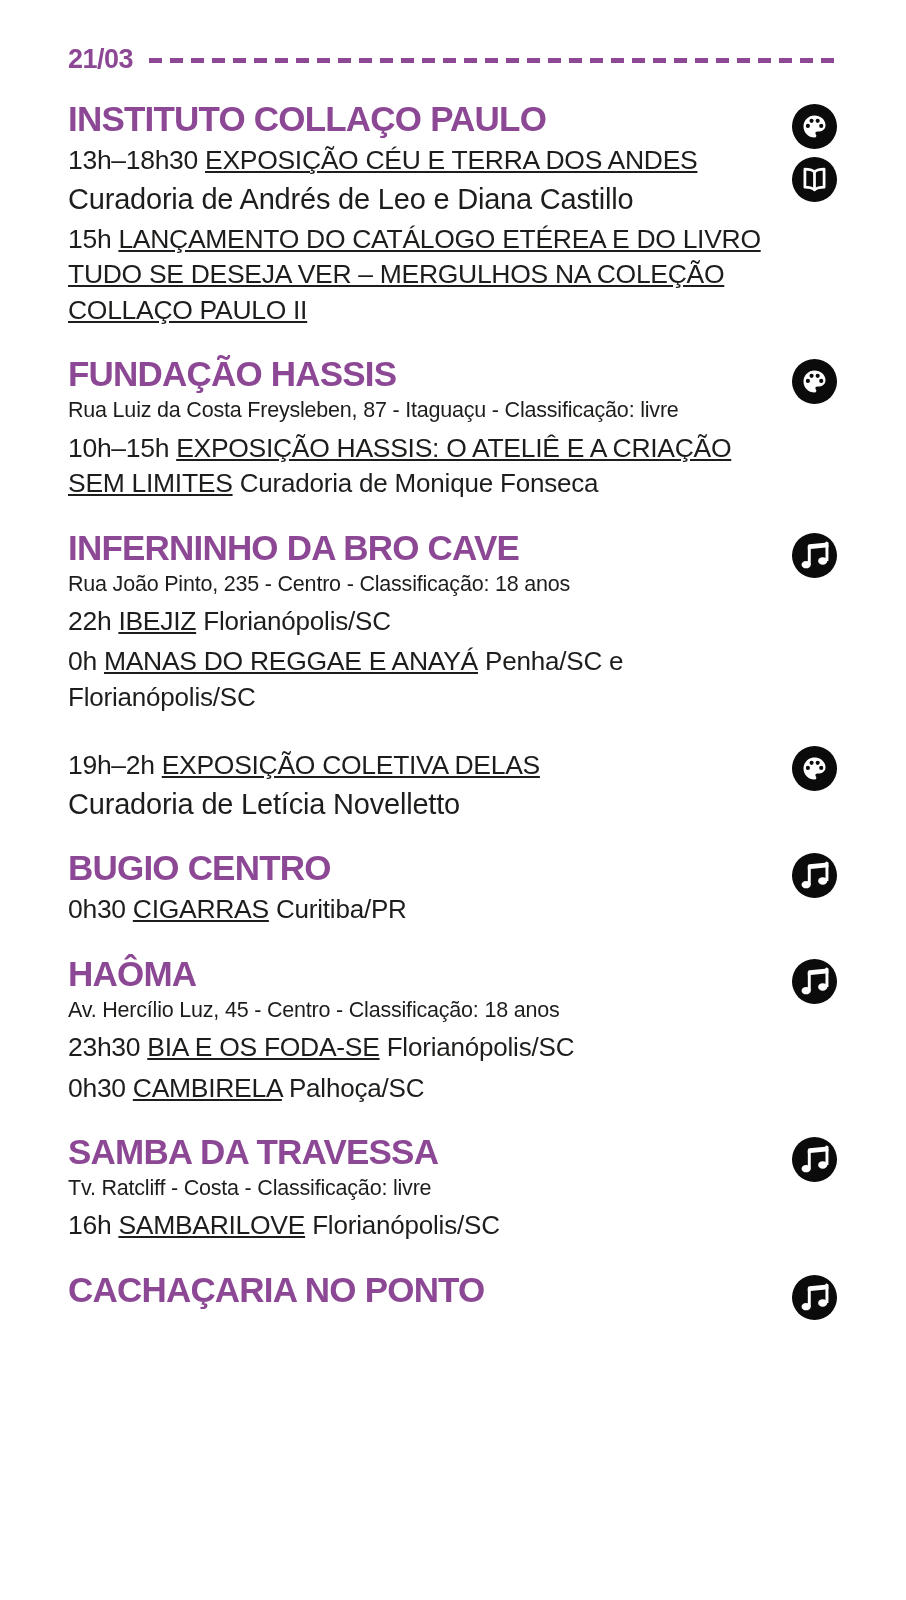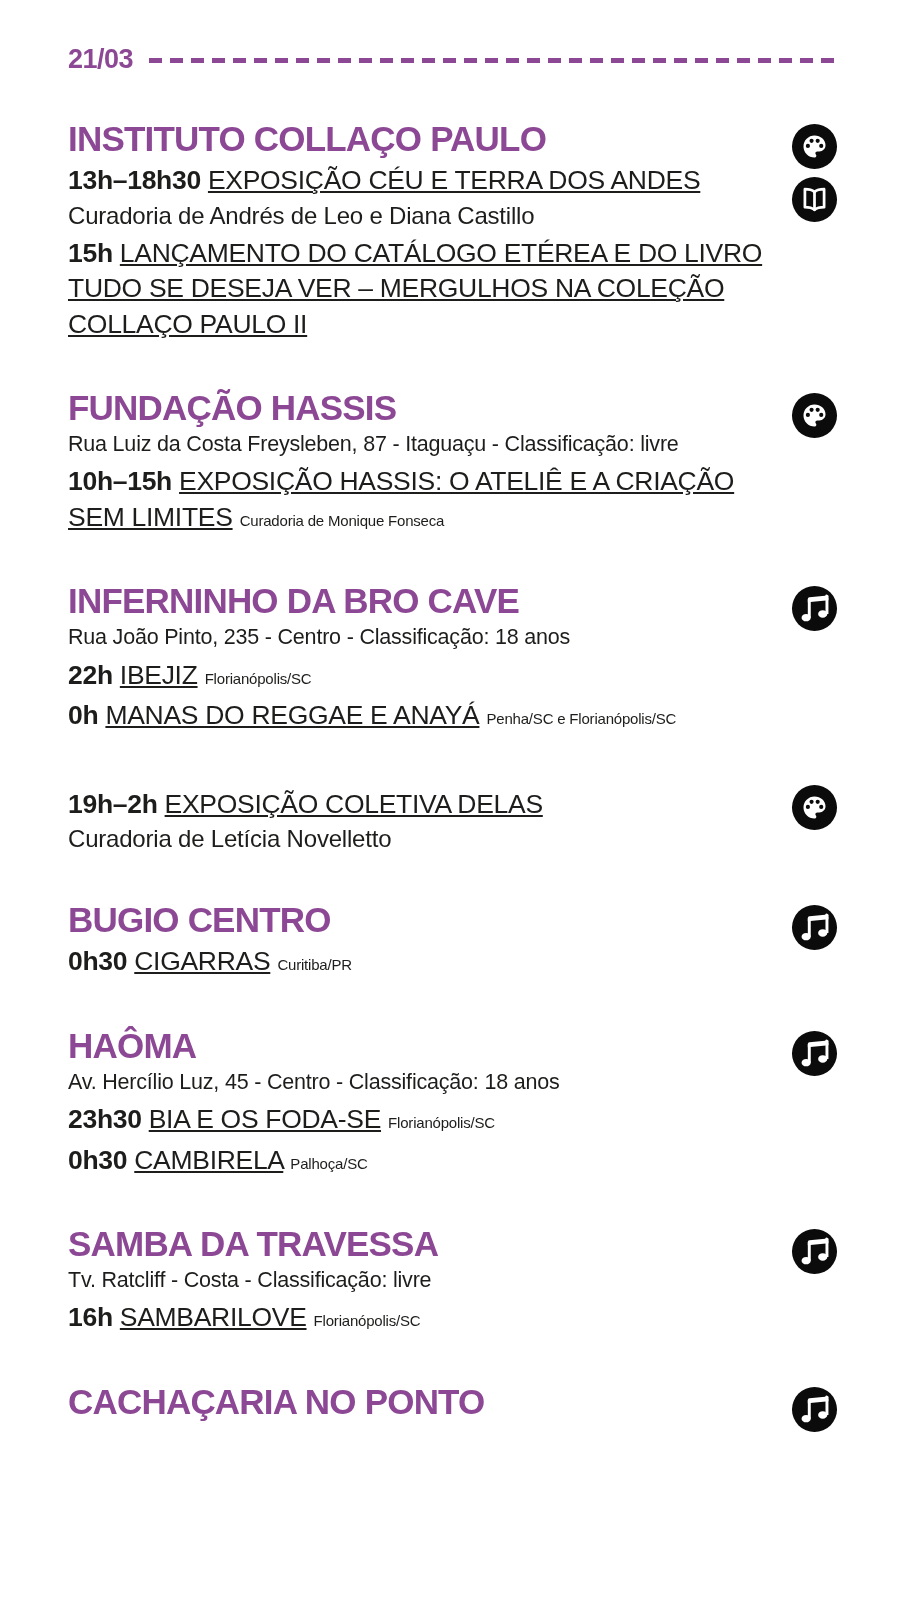--- a/index.html
+++ b/index.html
@@ -20,38 +20,38 @@
   .date{
     font-size:27px;font-weight:bold;color:var(--accent);
     letter-spacing:-0.5px;line-height:1;
   }
   .dash-line{
     flex:1;height:5px;margin-left:16px;margin-top:2px;
     background:repeating-linear-gradient(90deg,var(--accent) 0 13px,transparent 13px 21px);
   }
 
   
-  .venue{display:flex;margin-top:48px;}
+  .venue{display:flex;margin-top:28px;}
   .venue-main{flex:1;padding-right:26px;min-width:0;}
   .venue-name{
     margin:0 0 7px 0;font-size:35px;font-weight:bold;line-height:1;
     color:var(--accent);letter-spacing:-0.8px;
   }
   .venue-address{
     margin:0 0 7px 0;font-size:21.5px;line-height:1.18;letter-spacing:-0.2px;
   }
   .event{
     margin:5px 0 0 0;font-size:26.5px;line-height:1.34;letter-spacing:-0.3px;
     max-width:700px;
   }
-  .event-time{font-weight:bold;}
+  .event-time{font-weight:normal;}
   .event-title{font-weight:normal;text-decoration:underline;}
-  .event-detail{font-size:15px;letter-spacing:-0.2px;}
+  .event-detail{font-size:26px;letter-spacing:-0.2px;}
   .event-detail-line{
-    margin:2px 0 0 0;font-size:24px;line-height:1.25;letter-spacing:-0.2px;
+    margin:2px 0 0 0;font-size:29px;line-height:1.25;letter-spacing:-0.2px;
   }
 
   
   .venue-icons{
     width:47px;flex:0 0 47px;display:flex;flex-direction:column;
     align-items:center;gap:6px;padding-top:2px;
   }
   .icon{display:block;width:47px;height:47px;color:var(--icon);}
   .icon svg{display:block;width:47px;height:47px;}
 </style>

